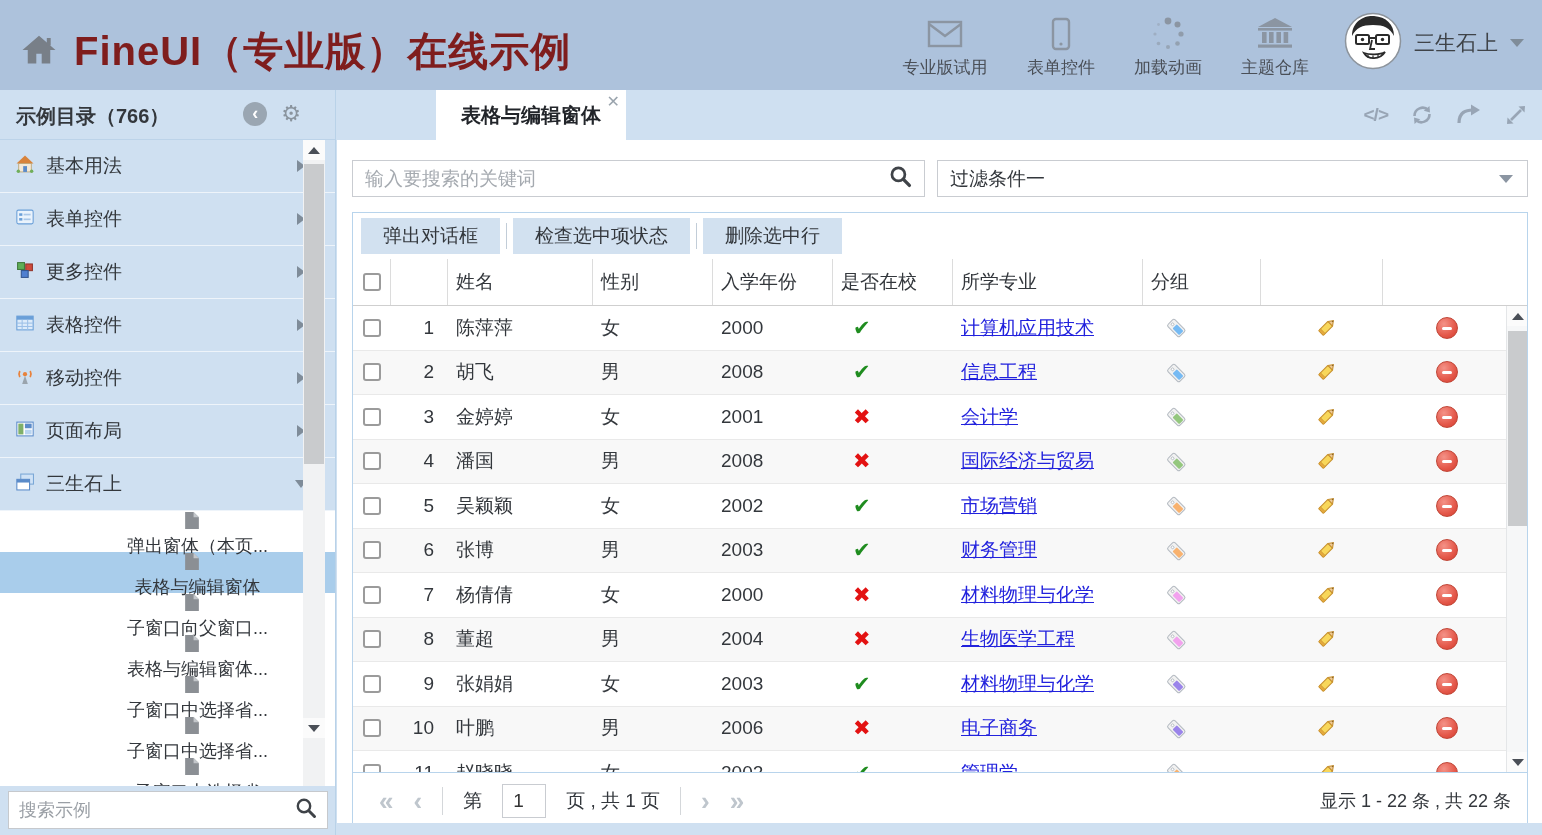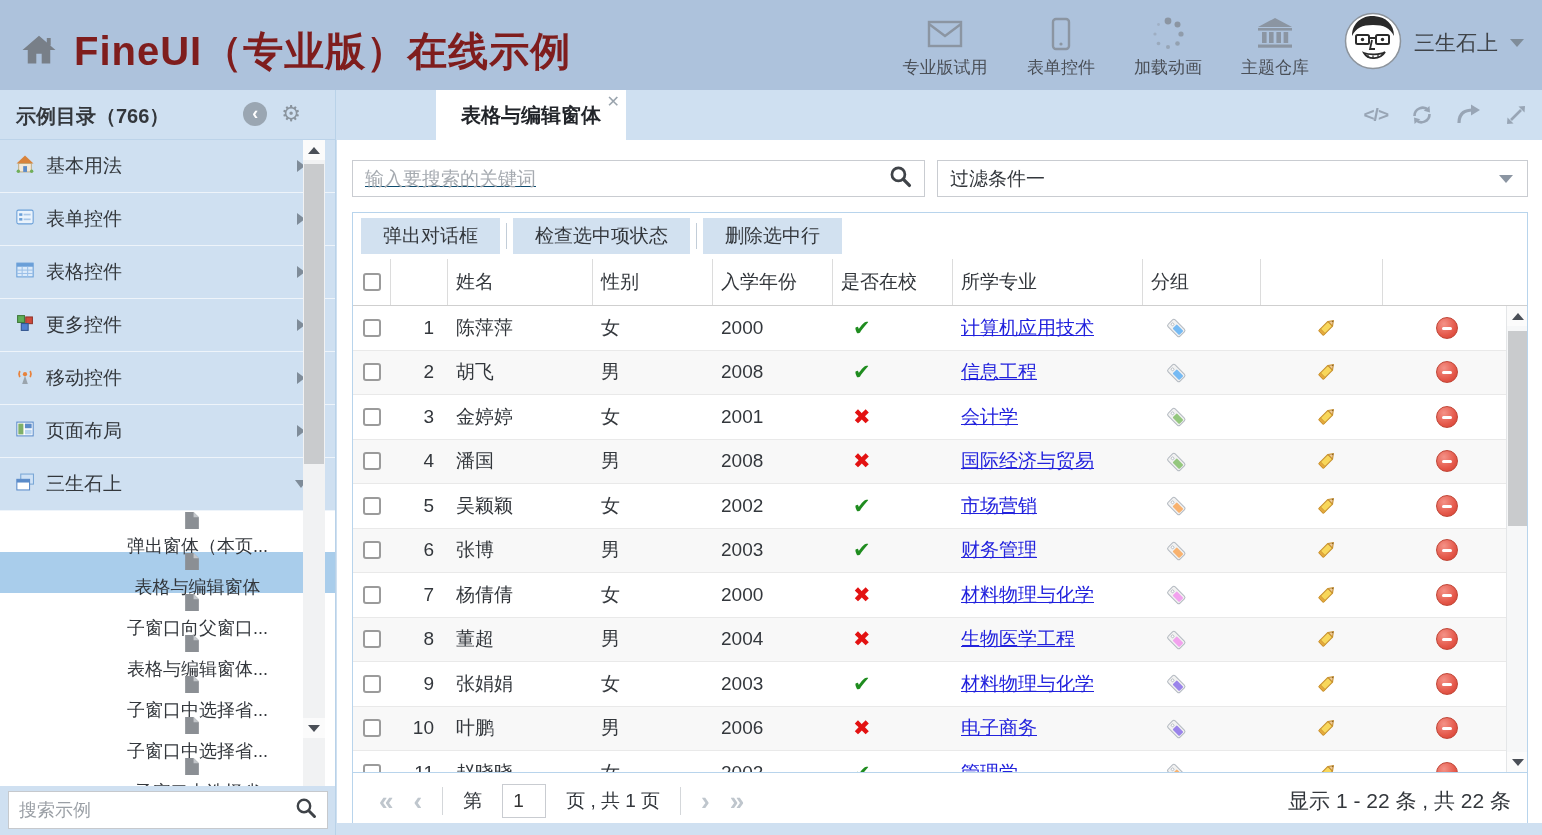--- a/index.html
+++ b/index.html
@@ -56,21 +56,21 @@
   #tab-active .x { position:absolute; right:6px; top:2px; font-size:16px; color:#9aa4ad; cursor:pointer; }
   #tb-icons { position:absolute; right:14px; top:0; height:50px; display:flex; align-items:center; gap:22px; }
   #tb-icons .ti { color:#98a5b5; cursor:pointer; display:flex; align-items:center; }
   #tb-icons .code { font-size:19px; font-weight:bold; letter-spacing:-1px; }
 
   #content { position:absolute; left:0; top:50px; width:1205px; height:689px; background:#fff; }
   #content .blue-strip { position:absolute; left:0; bottom:0; width:1205px; height:6px; background:#cfe0f1; }
 
   .inp-row { position:absolute; left:15px; top:20px; width:1176px; height:37px; display:flex; gap:12px; }
   #kw { width:573px; height:37px; border:1px solid #c9ccd1; display:flex; align-items:center; }
-  #kw input { flex:1; border:0; outline:none; font-size:19px; padding:0 8px 0 12px; color:#0c4a6e; font-family:inherit;text-decoration:underline; }
+  #kw input { flex:1; border:0; outline:none; font-size:19px; padding:0 8px 0 12px; color:#000000; font-family:inherit; }
   #kw input::placeholder { color:#a5aab0; }
   #kw .mag { margin-right:12px; }
   #filter { width:591px; height:37px; border:1px solid #c9ccd1; display:flex; align-items:center; cursor:pointer; }
   #filter .val { flex:1; font-size:19px; color:#33373c; padding-left:12px; }
   #filter .caret { margin-right:14px; border-top-color:#8b95a2; }
 
   #grid { position:absolute; left:15px; top:72px; width:1176px; height:617px; border:1px solid #b8d4ec; background:#fff; }
   #gtoolbar { height:46px; display:flex; align-items:center; padding-left:8px; gap:6px; }
   .gbtn { height:36px; background:#d2e1f0; border:none; font-size:19px; color:#33373c; padding:0 22px; cursor:pointer; font-family:inherit; }
   .vsep { width:1px; height:26px; background:#c2cdd8; }
@@ -94,21 +94,21 @@
   .cell a { color:#2222dd; text-decoration:underline; cursor:pointer; font-size:19px; }
   .delico { width:22px; height:22px; border-radius:50%; background:radial-gradient(circle at 35% 30%, #f49287, #e4584a 60%, #d23c2e); border:1px solid #c04536; position:relative; cursor:pointer; }
   .delico::after { content:""; position:absolute; left:5px; top:9px; width:10px; height:3px; background:#fff; border-radius:2px; }
   #gsbar { position:absolute; right:0; top:0; width:21px; height:466px; background:#f6f7f8; border-left:1px solid #e4e6e8; }
 
   #gpager { height:57px; border-top:1px solid #b8d4ec; display:flex; align-items:center; padding:0 14px 0 26px; gap:20px; position:relative; }
   .pga { font-size:26px; color:#bfc6cd; font-weight:bold; cursor:default; line-height:1; }
   .pgsep { width:1px; height:28px; background:#d4d7da; }
   #gpager .ptxt { font-size:19px; color:#33373c; }
   #pgin { width:44px; height:34px; border:1px solid #c9ccd1; font-size:19px; padding-left:10px; color:#333; outline:none; font-family:inherit; }
-  #summary { position:absolute; right:16px; font-size:21px; color:#33373c; }
+  #summary { position:absolute; right:16px; font-size:18px; color:#33373c; }
 </style>
 </head>
 <body>
 
 <div id="hdr">
   <div class="brand">
     <span>
       <svg width="38" height="36" viewBox="0 0 24 24" fill="#787f88">
           <path d="M12 2.5 L23 12 H19.5 V21 H13.8 V14.5 H10.2 V21 H4.5 V12 H1 Z"></path>
           <rect x="17.2" y="4" width="2.6" height="5"></rect>
@@ -214,37 +214,37 @@
             <rect x="3" y="5" width="3" height="2.4" fill="#6a9fd8"></rect>
             <rect x="7.2" y="5.4" width="6.6" height="1.6" fill="#a9c7e8"></rect>
             <rect x="3" y="9.5" width="3" height="2.4" fill="#6a9fd8"></rect>
             <rect x="7.2" y="9.9" width="6.6" height="1.6" fill="#a9c7e8"></rect>
           </svg></span>
       <span class="lbl">表单控件</span>
         <span class="arr-r"></span>
     </div>
     <div class="grp">
       <span><svg width="18" height="18" viewBox="0 0 17 17">
+            <rect x="1.5" y="1.5" width="6.5" height="6.5" fill="#5fae57" stroke="#417a3c"></rect>
+            <rect x="9.2" y="2.8" width="6.3" height="6.3" fill="#cf4a3c" stroke="#93352b"></rect>
+            <rect x="5" y="9" width="6.5" height="6.5" fill="#4f7fd0" stroke="#33568f"></rect>
+          </svg></span>
+      <span class="lbl">更多控件</span>
+        <span class="arr-r"></span>
+    </div>
+    <div class="grp">
+      <span><svg width="18" height="18" viewBox="0 0 17 17">
             <rect x="0.8" y="2" width="15.4" height="13" fill="#dcebfa" stroke="#6a9fd8"></rect>
             <rect x="0.8" y="2" width="15.4" height="3.4" fill="#6a9fd8"></rect>
             <line x1="5.8" y1="5.4" x2="5.8" y2="15" stroke="#9cc0e8"></line>
             <line x1="11" y1="5.4" x2="11" y2="15" stroke="#9cc0e8"></line>
             <line x1="0.8" y1="8.6" x2="16.2" y2="8.6" stroke="#9cc0e8"></line>
             <line x1="0.8" y1="11.8" x2="16.2" y2="11.8" stroke="#9cc0e8"></line>
           </svg></span>
       <span class="lbl">表格控件</span>
-        <span class="arr-r"></span>
-    </div>
-    <div class="grp">
-      <span><svg width="18" height="18" viewBox="0 0 17 17">
-            <rect x="1.5" y="1.5" width="6.5" height="6.5" fill="#5fae57" stroke="#417a3c"></rect>
-            <rect x="9.2" y="2.8" width="6.3" height="6.3" fill="#cf4a3c" stroke="#93352b"></rect>
-            <rect x="5" y="9" width="6.5" height="6.5" fill="#4f7fd0" stroke="#33568f"></rect>
-          </svg></span>
-      <span class="lbl">更多控件</span>
         <span class="arr-r"></span>
     </div>
     <div class="grp">
       <span><svg width="18" height="18" viewBox="0 0 17 17">
             <polygon points="8.5,8 5.8,16 11.2,16" fill="#9aa4ad"></polygon>
             <circle cx="8.5" cy="6.8" r="2" fill="#e8823c"></circle>
             <path d="M3.6,9.5 A6 6 0 0 1 3.6,3.8" fill="none" stroke="#e8823c" stroke-width="1.6"></path>
             <path d="M13.4,9.5 A6 6 0 0 0 13.4,3.8" fill="none" stroke="#e8823c" stroke-width="1.6"></path>
           </svg></span>
       <span class="lbl">移动控件</span>

